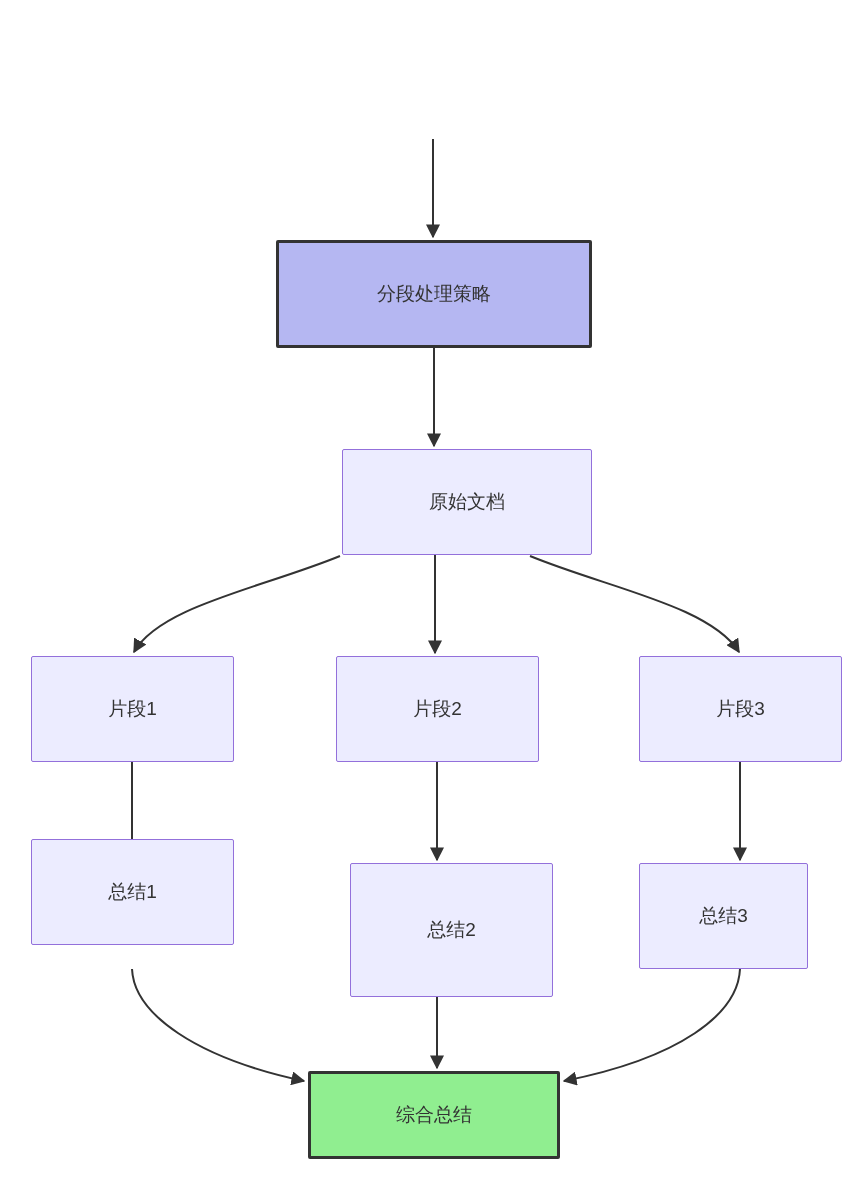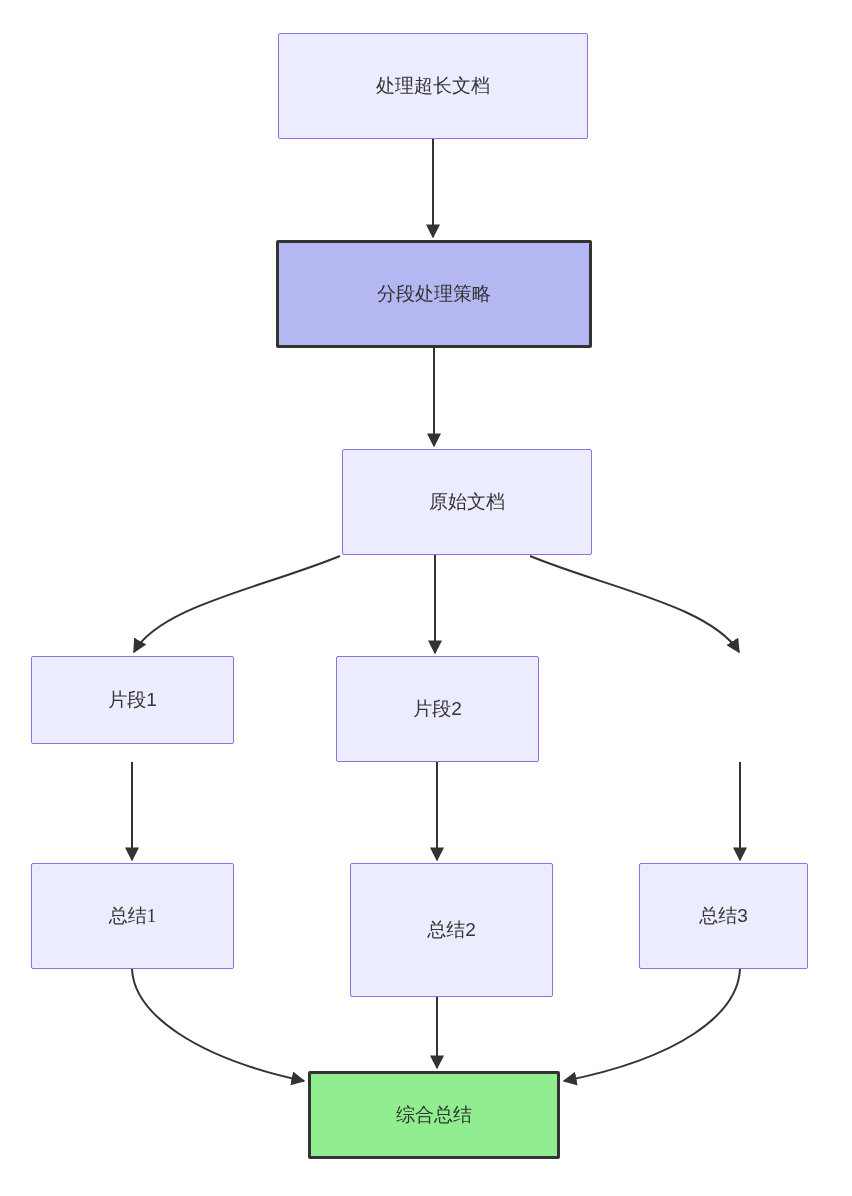--- a/index.html
+++ b/index.html
@@ -52,24 +52,24 @@
     justify-content: center;
   }
   .node--result {
     background: var(--result-fill, #90EE90);
     border: 3px solid var(--dark-border, #333333);
   }
   
   .n-doc      { left: 278px; top: 33px;   width: 310px; height: 106px; }
   .n-strategy { left: 276px; top: 240px;  width: 316px; height: 108px; }
   .n-source   { left: 310px; top: 449px;  width: 250px; height: 106px; margin-left: 32px; }
-  .n-chunk1   { left: 31px;  top: 656px;  width: 203px; height: 88px; }
+  .n-chunk1   { left: 31px;  top: 656px;  width: 203px; height: 106px; }
   .n-chunk2   { left: 336px; top: 656px;  width: 203px; height: 106px; }
   .n-chunk3   { left: 639px; top: 656px;  width: 203px; height: 106px; }
-  .n-summary1 { left: 31px;  top: 863px;  width: 203px; height: 106px; font-family: Liberation Serif, serif; }
+  .n-summary1 { left: 31px;  top: 839px;  width: 203px; height: 106px; }
   .n-summary2 { left: 336px; top: 863px;  width: 203px; height: 134px; margin-left: 14px; }
   .n-summary3 { left: 639px; top: 863px;  width: 169px; height: 106px; }
   .n-final    { left: 308px; top: 1071px; width: 252px; height: 88px; }
 </style>
 </head>
 <body>
 
 <div class="stage">
 
   <svg class="edge-layer" viewBox="0 0 852 1196" xmlns="http://www.w3.org/2000/svg">
@@ -84,40 +84,40 @@
     <path class="edge" marker-end="url(#arrow)" d="M435,555 L435,653"></path>
     <path class="edge" marker-end="url(#arrow)" d="M530,556 C608,588 710,606 739,652"></path>
     <path class="edge" marker-end="url(#arrow)" d="M132,762 L132,860"></path>
     <path class="edge" marker-end="url(#arrow)" d="M437,762 L437,860"></path>
     <path class="edge" marker-end="url(#arrow)" d="M740,762 L740,860"></path>
     <path class="edge" marker-end="url(#arrow)" d="M132,969 C134,1014 196,1058 304,1081"></path>
     <path class="edge" marker-end="url(#arrow)" d="M437,969 L437,1068"></path>
     <path class="edge" marker-end="url(#arrow)" d="M740,969 C738,1014 680,1058 564,1081"></path>
   </svg>
 
-  <div class="node n-doc">
-    <span>处理超长文档</span>
-  </div>
 
   <div class="node node--emphasis n-strategy">
     <span>分段处理策略</span>
   </div>
 
   <div class="node n-source">
     <span>原始文档</span>
   </div>
 
   <div class="node n-chunk1">
     <span>片段1</span>
   </div>
 
   <div class="node n-chunk2">
     <span>片段2</span>
   </div>
 
+  <div class="node n-chunk3">
+    <span>片段3</span>
+  </div>
 
   <div class="node n-summary1">
     <span>总结1</span>
   </div>
 
   <div class="node n-summary2">
     <span>总结2</span>
   </div>
 
   <div class="node n-summary3">

